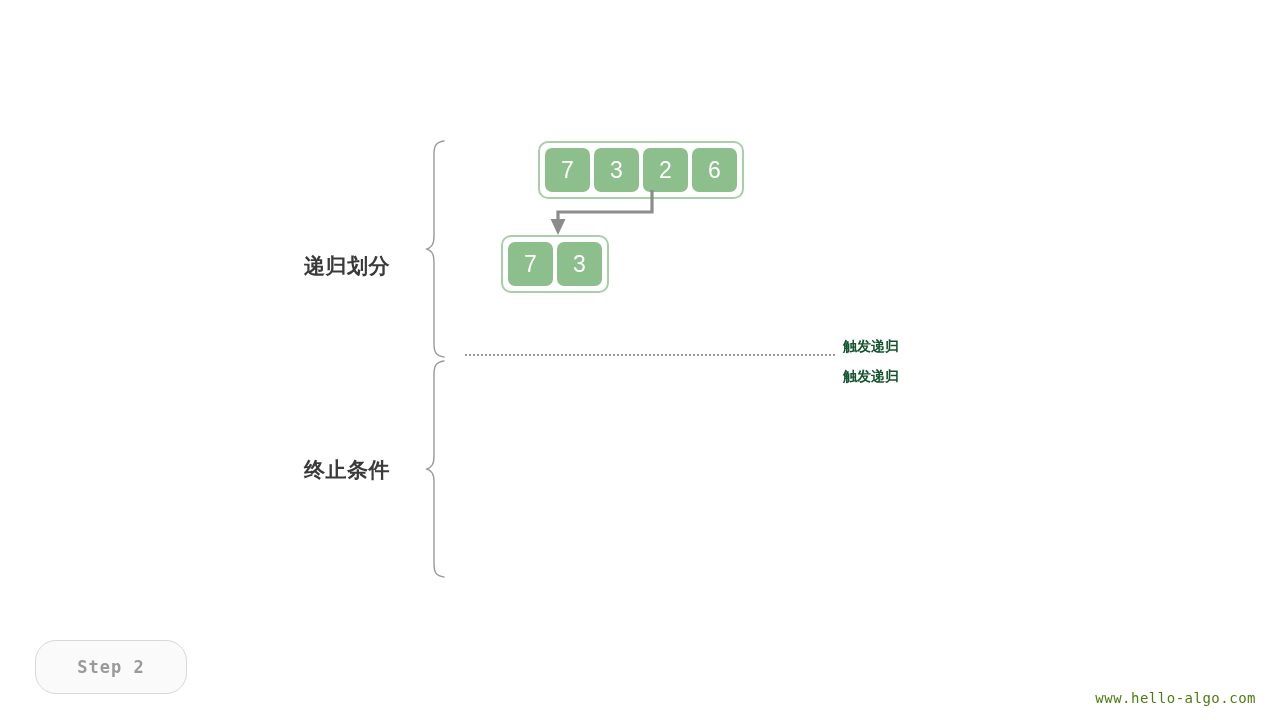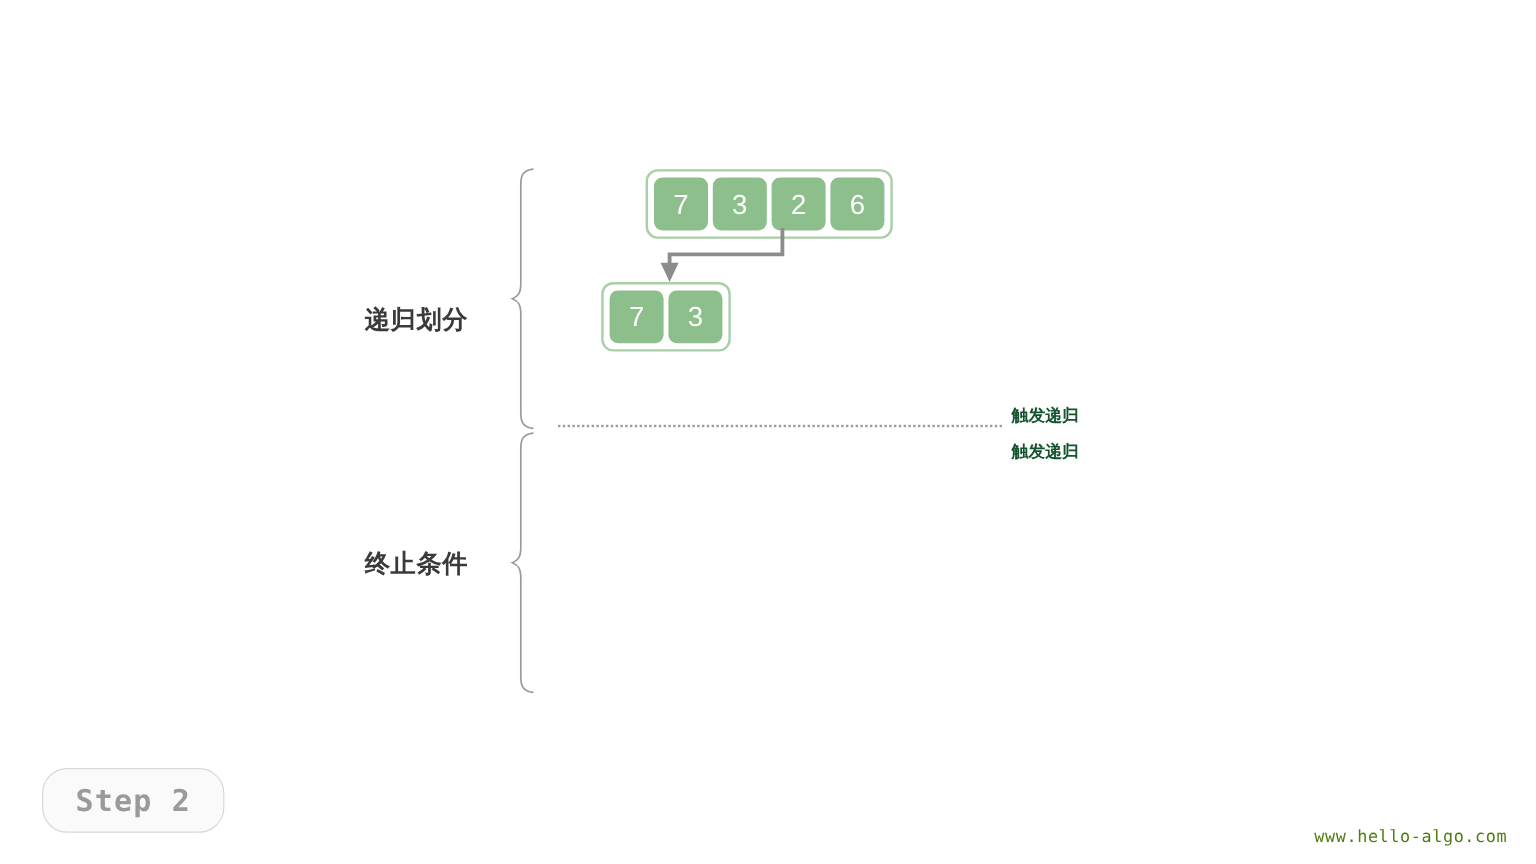--- a/index.html
+++ b/index.html
@@ -113,21 +113,21 @@
     width: 152px;
     height: 54px;
     box-sizing: border-box;
     border: 1px solid #d8d8d8;
     border-radius: 21px;
     background: #fafafa;
     display: flex;
     align-items: center;
     justify-content: center;
     font-family: "DejaVu Sans Mono", "Liberation Mono", monospace;
-    font-size: 25px;
+    font-size: 17px;
     font-weight: bold;
     color: #9a9a9a;
     letter-spacing: 1px;
   }
 
   
   #watermark {
     position: absolute;
     right: 24px;
     bottom: 14px;

